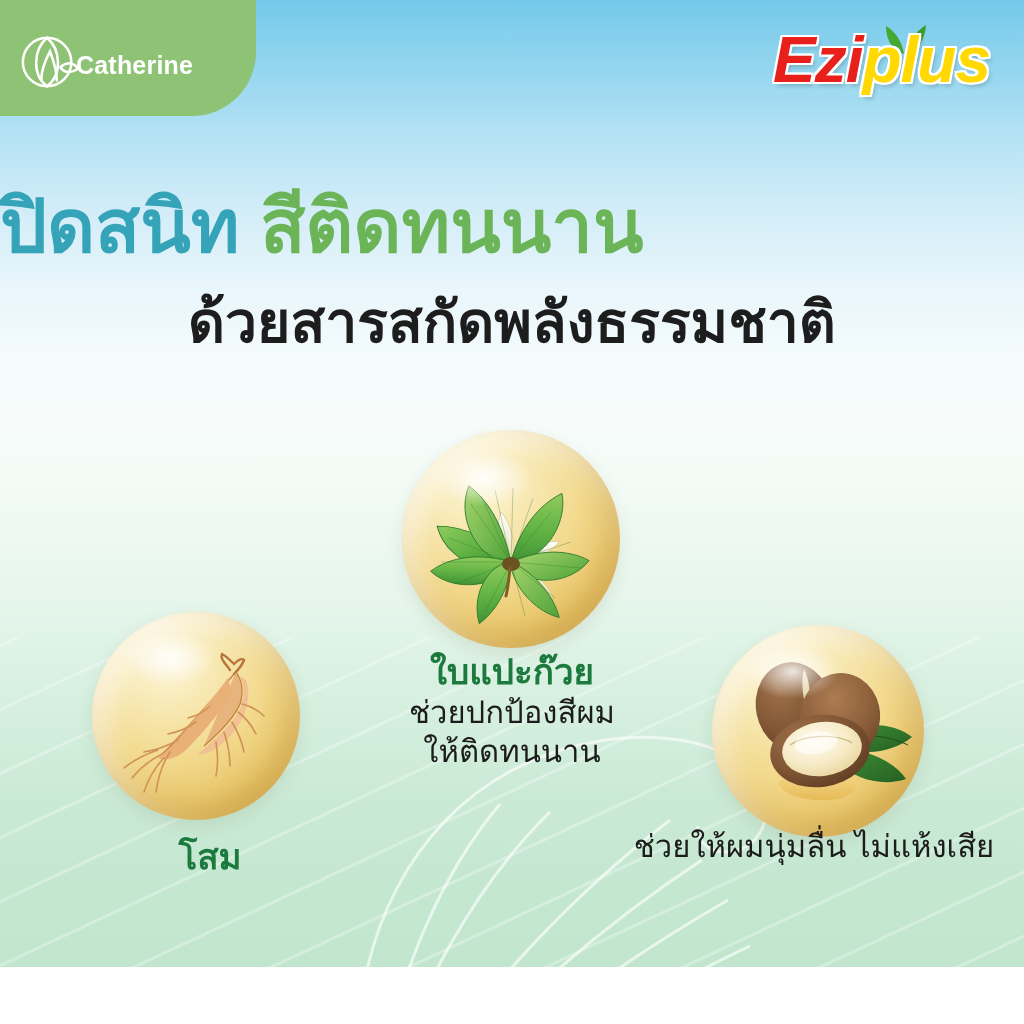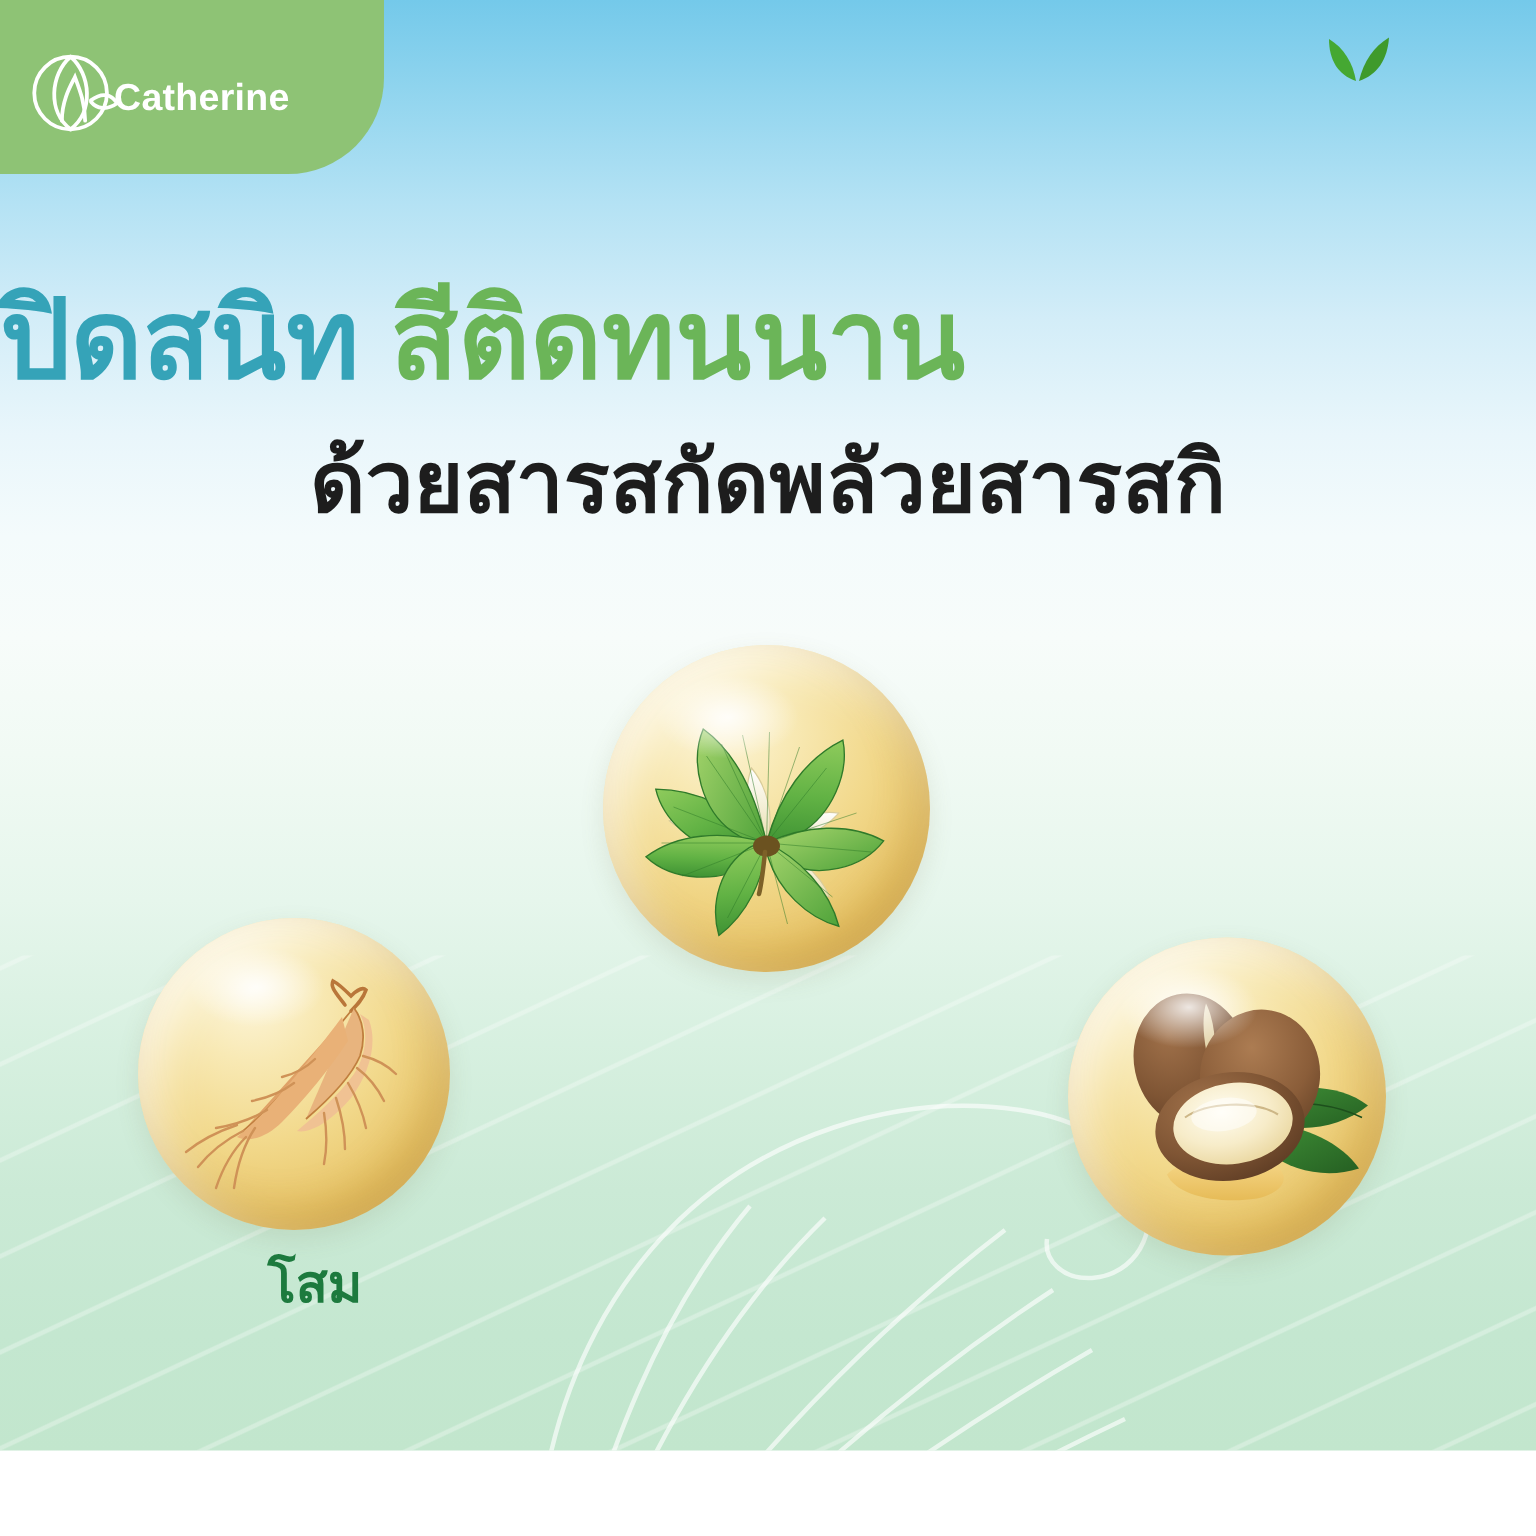--- a/index.html
+++ b/index.html
@@ -213,26 +213,29 @@
         </g>
       </svg>
       <span class="brand-name">Catherine</span>
     </div>
   </div>
 
   <svg class="ezi-leaf" viewBox="0 0 46 40" aria-hidden="true">
     <path d="M22 38 C20 26 14 16 4 10 C4 24 10 34 22 38 Z" fill="#45a832"></path>
     <path d="M24 38 C27 25 34 15 44 9 C43 24 36 34 24 38 Z" fill="#3f9a2c"></path>
   </svg>
+  <div class="ezi-logo">
+    <span class="ezi">Ezi</span><span class="plus">plus</span>
+  </div>
 
   <div class="headline">
     <span class="teal">ปิดสนิท</span>
     <span class="green">สีติดทนนาน</span>
   </div>
-  <div class="subhead">ด้วยสารสกัดพลัวยสารสกิ</div>
+  <div class="subhead">ด้วยสารสกัดพลังธรรมชาติ</div>
 
   <div class="bubble" id="bubble-ginseng">
     <svg viewBox="0 0 208 208" aria-hidden="true">
       <g>
         <path d="M138 58 C132 50 128 46 130 42 C134 44 138 48 142 52 C146 48 150 46 152 48 C150 54 146 58 142 62" fill="none" stroke="#b9763a" stroke-width="2.4" stroke-linecap="round"></path>
         <path d="M142 62 C132 74 118 92 104 108 C92 122 80 134 70 142" fill="#dfa167" stroke="#c07f3f" stroke-width="1.2"></path>
         <path d="M144 60 C150 68 152 80 148 92 C142 106 126 122 112 134" fill="#e8b47e" stroke="#c07f3f" stroke-width="1.2"></path>
         <path d="M136 66 C124 82 110 100 96 116 C86 128 76 138 66 146 C74 150 86 146 96 136 C112 120 128 100 140 82 Z" fill="#e9b177"></path>
         <path d="M148 64 C154 76 152 92 144 104 C134 118 118 132 106 142 C116 144 130 134 142 120 C154 104 160 84 154 68 Z" fill="#f0c293"></path>
         <g stroke="#cf9257" stroke-width="1.6" fill="none" stroke-linecap="round">
@@ -343,17 +346,23 @@
       <ellipse cx="110" cy="124" rx="40" ry="27" fill="url(#kern)" transform="rotate(-8 110 124)"></ellipse>
       <path d="M78 120 C92 110 124 108 140 118" stroke="#cdb787" stroke-width="1.4" fill="none"></path>
       <ellipse cx="104" cy="118" rx="22" ry="11" fill="#ffffff" opacity=".5" transform="rotate(-8 104 118)"></ellipse>
     </svg>
   </div>
 
   <div class="caption" id="caption-ginseng">
     <div class="title">โสม</div>
   </div>
 
+  <div class="caption" id="caption-ginkgo">
+    <div class="title">ใบแปะก๊วย</div>
+    <div class="desc">ช่วยปกป้องสีผม</div>
+    <div class="desc">ให้ติดทนนาน</div>
+  </div>
 
   <div class="caption" id="caption-argan">
+    <div class="desc">ช่วยให้ผมนุ่มลื่น ไม่แห้งเสีย</div>
   </div>
 
 </div>
 
 </body></html>

